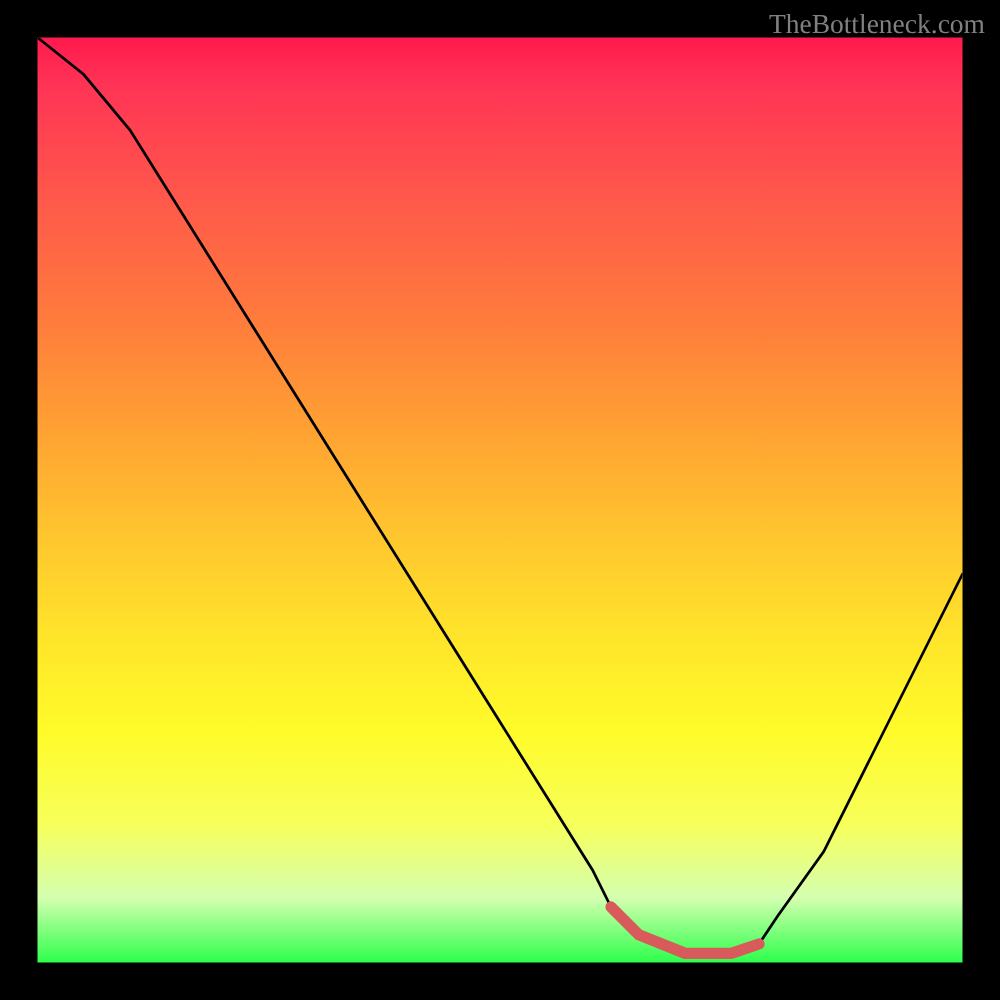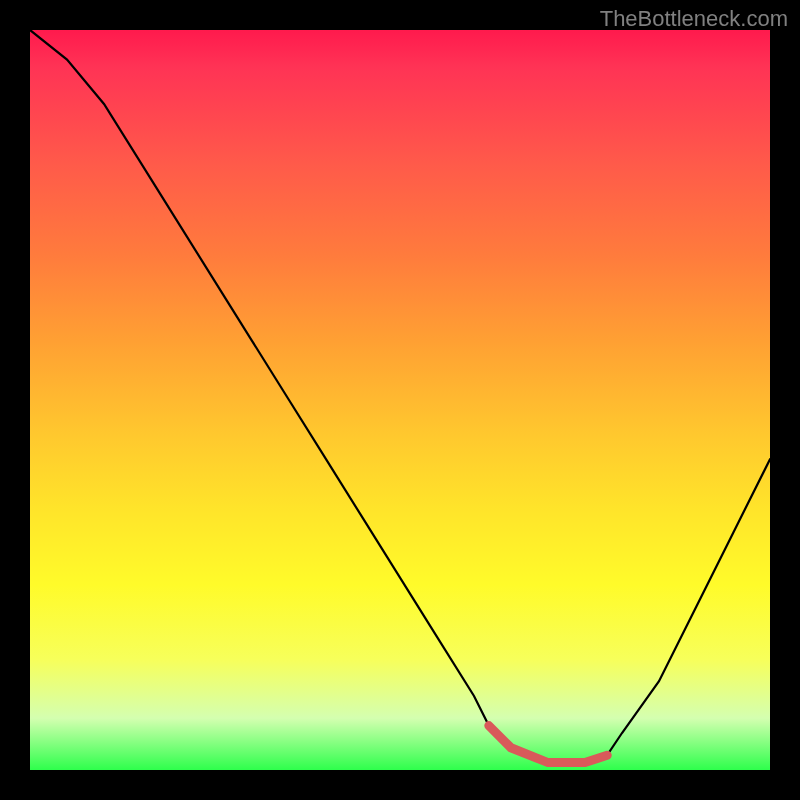--- a/index.html
+++ b/index.html
@@ -9,20 +9,21 @@
     height: 800px;
     background: #000;
     position: relative;
     font-family: Arial, sans-serif;
   }
   .container {
     width: 800px;
     height: 800px;
     position: relative;
     background: #000;
+    font-family: Liberation Serif, serif;
   }
   .plot-area {
     position: absolute;
     left: 30px;
     top: 30px;
     width: 740px;
     height: 740px;
     background: linear-gradient(to bottom,
       #ff1a4d 0%,
       #ff3355 5%,

